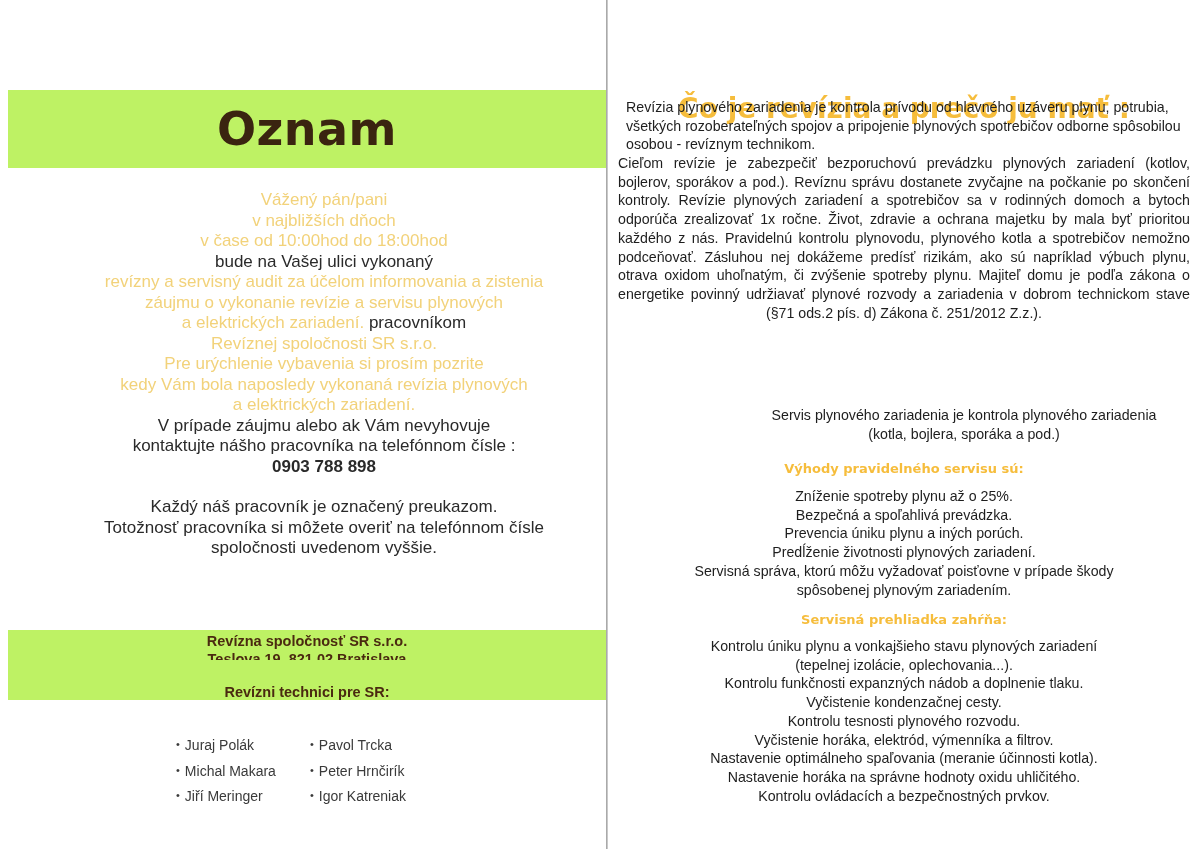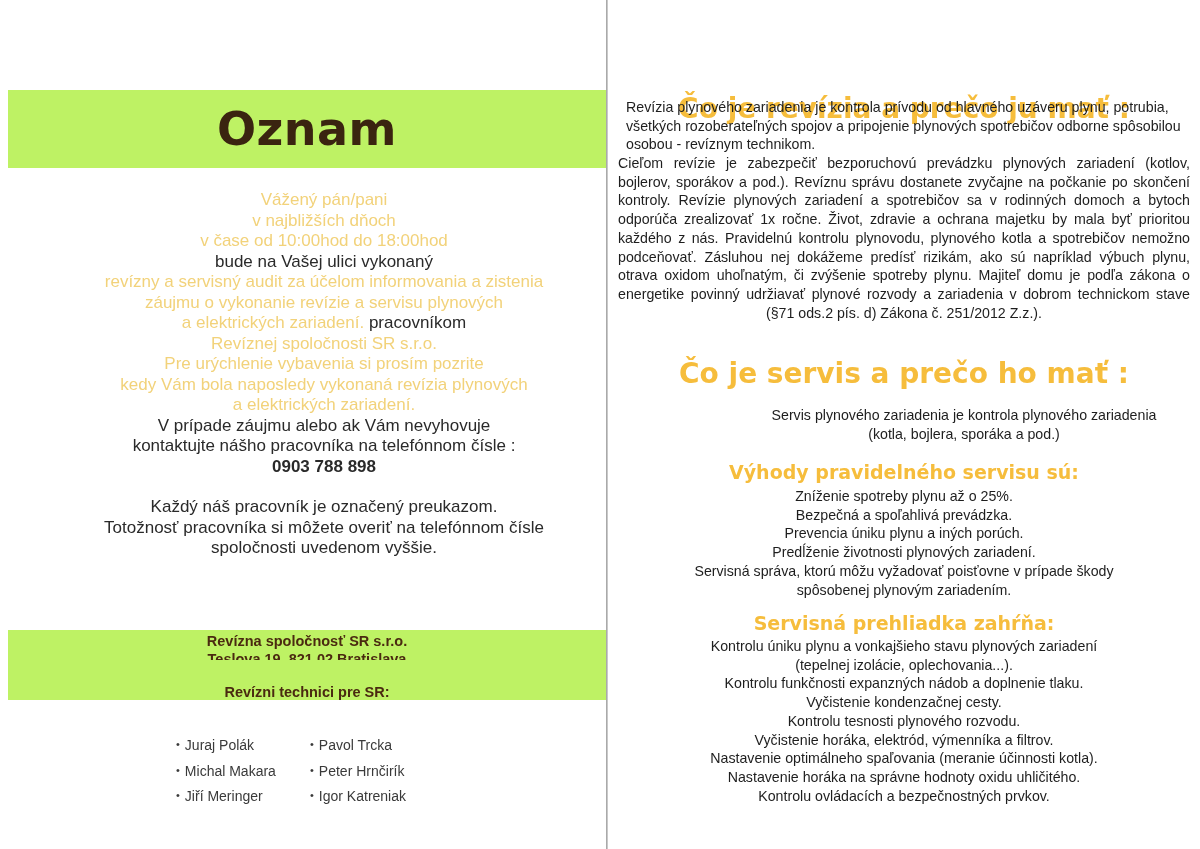--- a/index.html
+++ b/index.html
@@ -26,21 +26,21 @@
     .tech-band { top: 660px; height: 40px; display: flex; align-items: flex-end; justify-content: center; }
     .tech-band span { font-size: 14.5px; color: #4a2a10; font-weight: bold; }
 
     .tech-list { position: absolute; top: 735px; left: 176px; display: grid; grid-template-columns: 134px 140px; row-gap: 5px; }
     .tech-list .tech { font-size: 14px; line-height: 19.5px; color: #3a3a3a; }
     .tech-list .tech::before { content: "\2022"; margin-right: 5px; font-size: 11px; vertical-align: 2px; }
 
     .r-heading { position: absolute; left: 0; width: 592px; text-align: center; font-family: "DejaVu Sans", sans-serif; font-weight: bold; color: #f6bd3c; }
     .h-revizia { top: 44px; font-size: 28px; margin-top: 48px; }
     .h-servis { top: 357px; font-size: 28px; }
-    .h-sub { font-size: 19px; }
+    .h-sub { font-size: 13px; }
     .h-vyhody { top: 461px; }
     .h-prehliadka { top: 612px; }
 
     .r-text { position: absolute; font-size: 14.2px; line-height: 18.7px; color: #1e1e1e; }
     .intro { left: 18px; width: 572px; top: 98px; text-align: left; }
     .body-just { left: 10px; width: 572px; top: 154px; text-align: justify; text-align-last: center; }
     .servis-intro { left: 0; width: 712px; top: 406px; text-align: center; }
     .list-center { left: 0; width: 592px; text-align: center; }
     .vyhody-list { top: 487px; }
     .prehliadka-list { top: 637px; }
@@ -94,21 +94,20 @@
   </div>
 </div>
 
 <div class="divider"></div>
 
 <div class="page-right">
   <div class="r-heading h-revizia">Čo je revízia a prečo ju mať :</div>
   <div class="r-text intro">Revízia plynového zariadenia je kontrola prívodu od hlavného uzáveru plynu, potrubia, všetkých rozoberateľných spojov a pripojenie plynových spotrebičov odborne spôsobilou osobou - revíznym technikom.</div>
   <div class="r-text body-just">Cieľom revízie je zabezpečiť bezporuchovú prevádzku plynových zariadení (kotlov, bojlerov, sporákov a pod.). Revíznu správu dostanete zvyčajne na počkanie po skončení kontroly. Revízie plynových zariadení a spotrebičov sa v rodinných domoch a bytoch odporúča zrealizovať 1x ročne. Život, zdravie a ochrana majetku by mala byť prioritou každého z nás. Pravidelnú kontrolu plynovodu, plynového kotla a spotrebičov nemožno podceňovať. Zásluhou nej dokážeme predísť rizikám, ako sú napríklad výbuch plynu, otrava oxidom uhoľnatým, či zvýšenie spotreby plynu. Majiteľ domu je podľa zákona o energetike povinný udržiavať plynové rozvody a zariadenia v dobrom technickom stave (§71 ods.2 pís. d) Zákona č. 251/2012 Z.z.).</div>
 
-  <div class="r-heading h-servis">Čo je servis a prečo ho mať :</div>
   <div class="r-text servis-intro">
     <div>Servis plynového zariadenia je kontrola plynového zariadenia</div>
     <div>(kotla, bojlera, sporáka a pod.)</div>
   </div>
 
   <div class="r-heading h-sub h-vyhody">Výhody pravidelného servisu sú:</div>
   <div class="r-text list-center vyhody-list">
     <div>Zníženie spotreby plynu až o 25%.</div>
     <div>Bezpečná a spoľahlivá prevádzka.</div>
     <div>Prevencia úniku plynu a iných porúch.</div>

